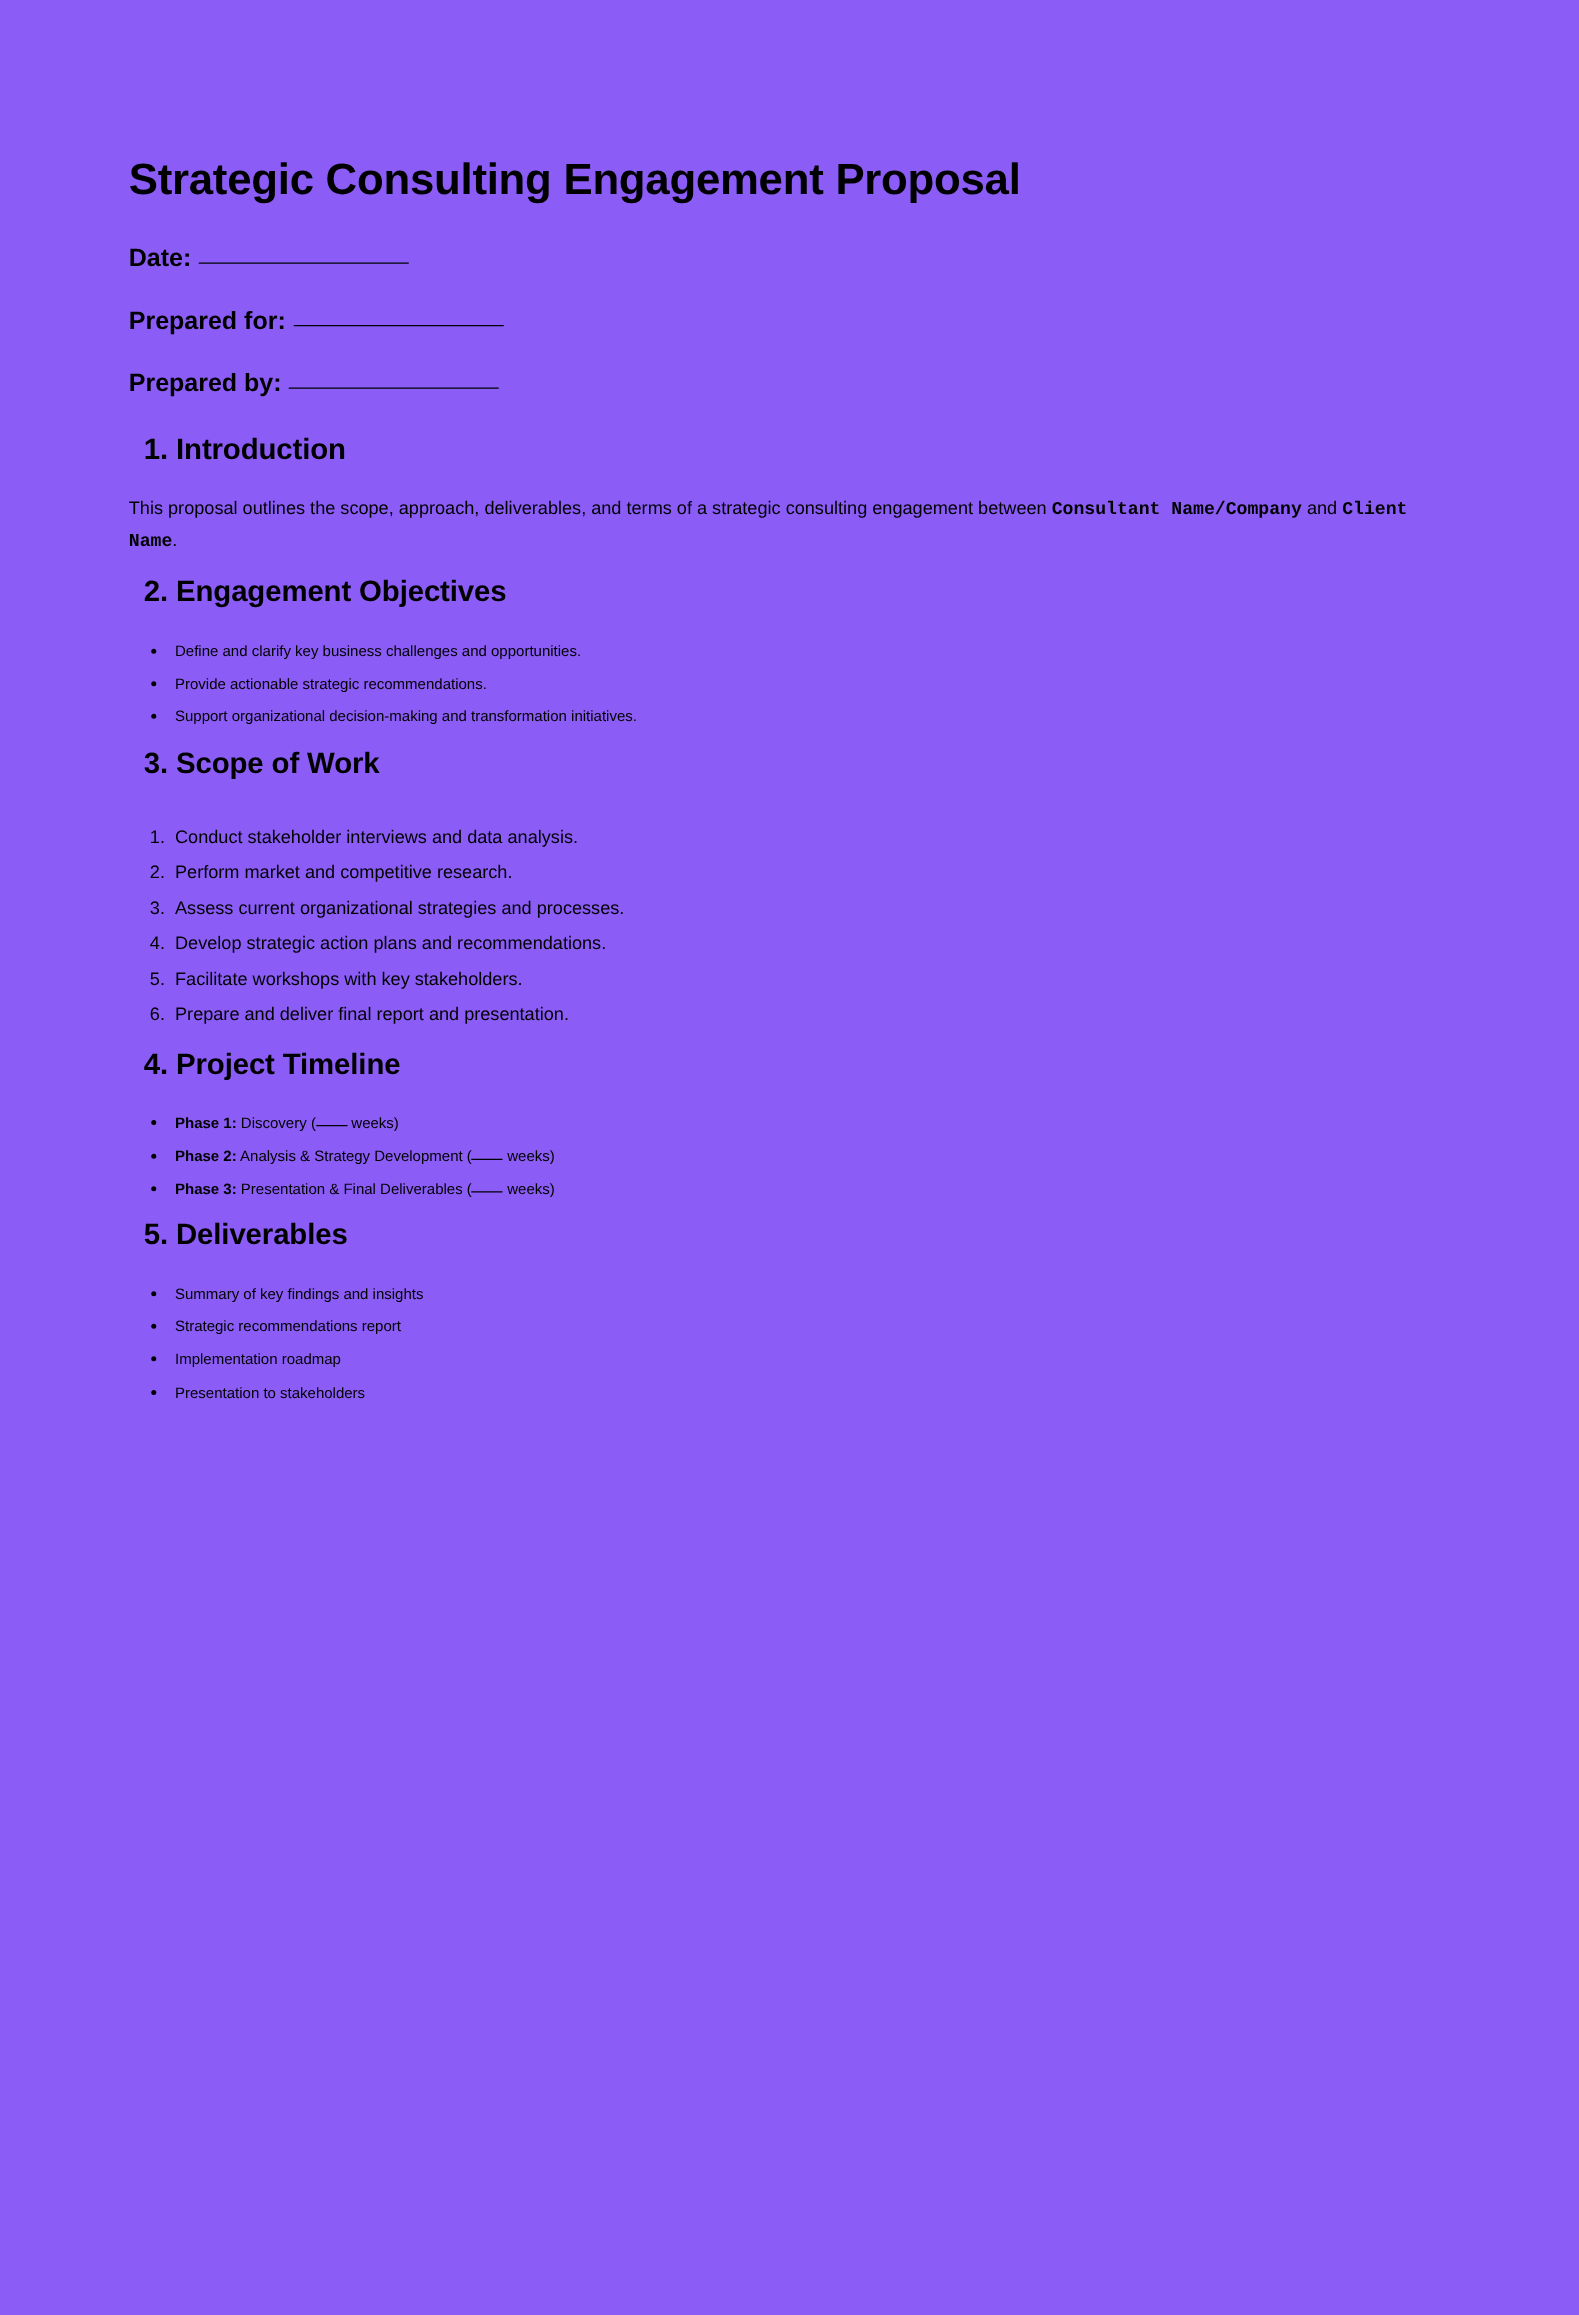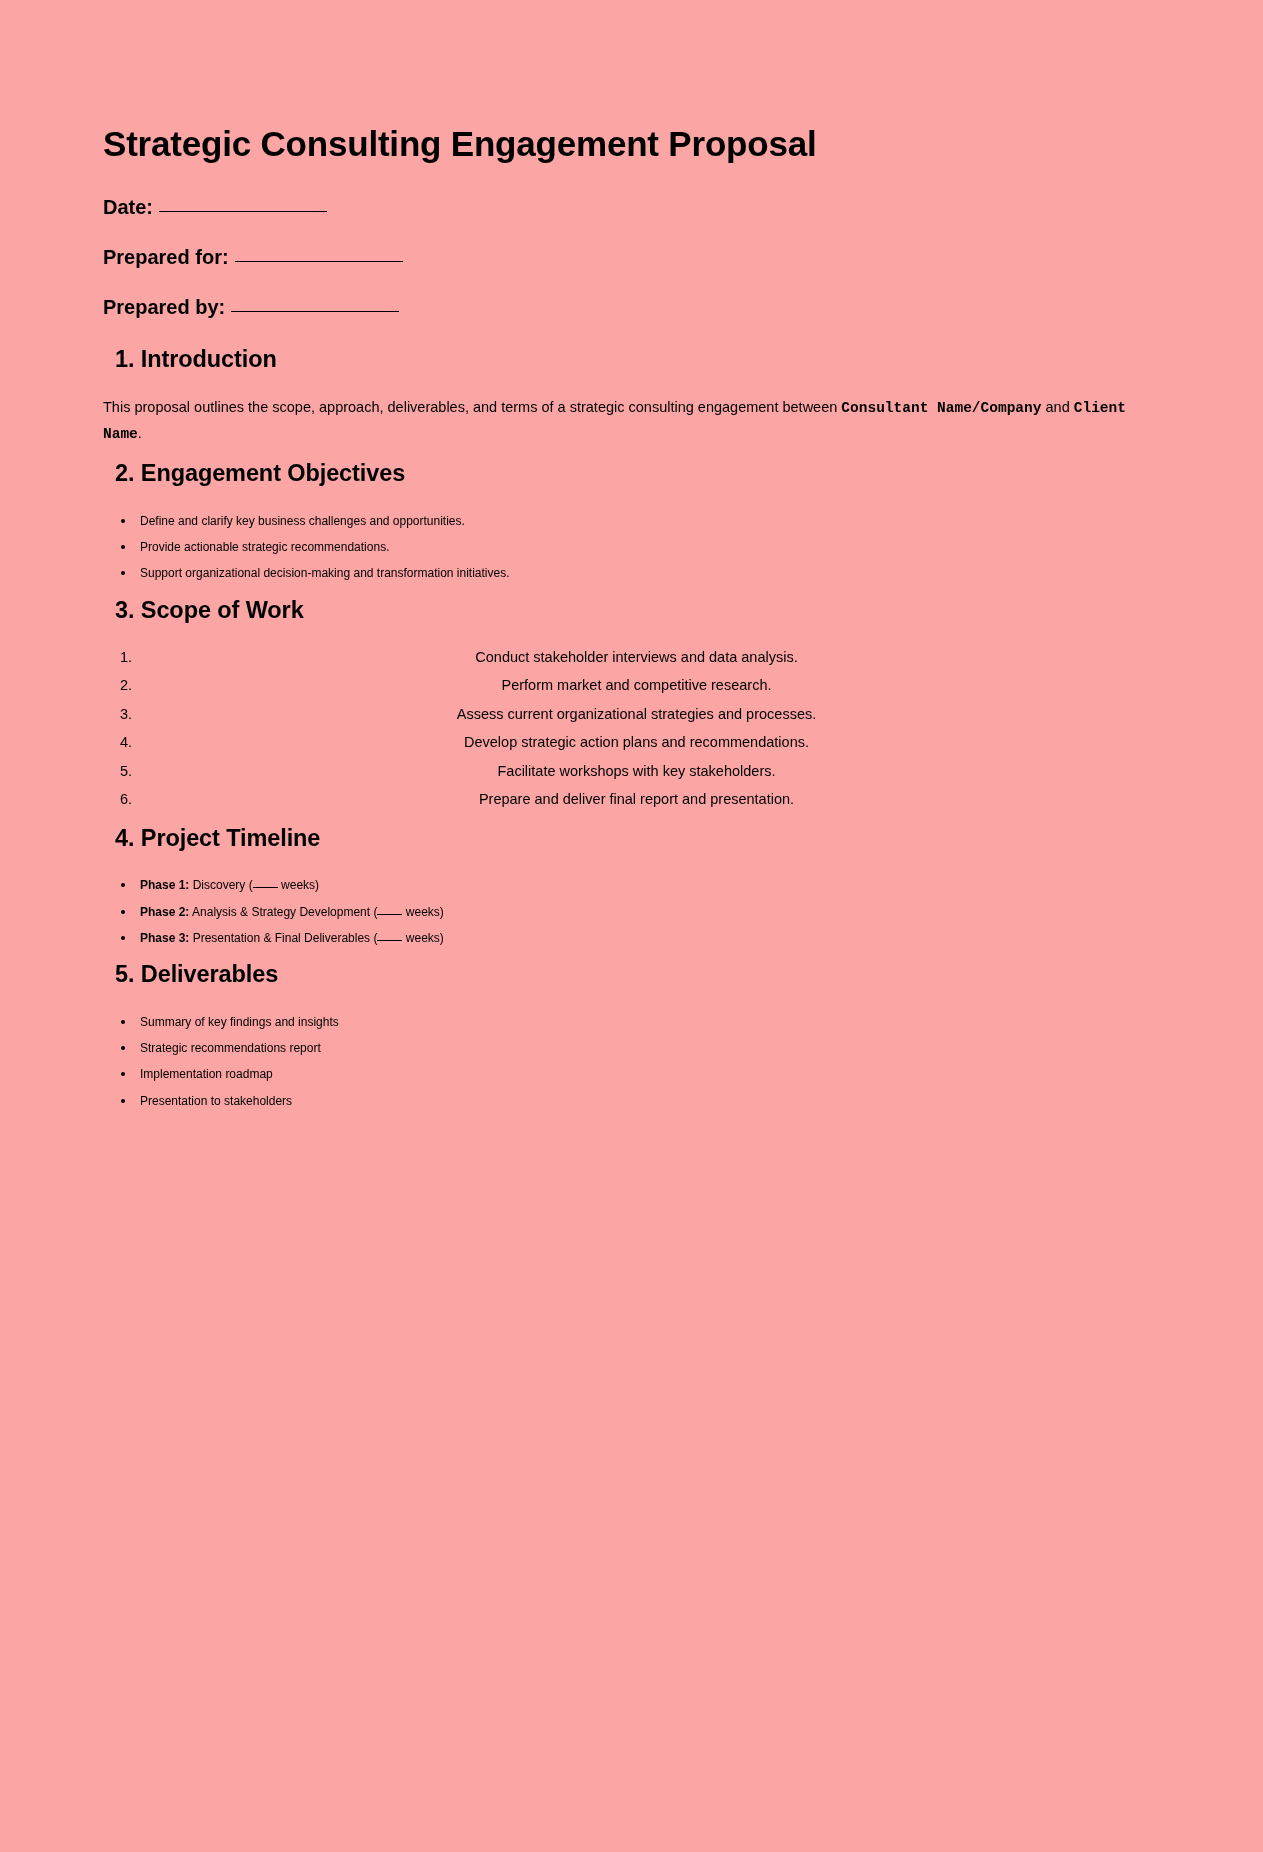--- a/index.html
+++ b/index.html
@@ -10,21 +10,21 @@
   body {
     font-family: "Liberation Sans", "DejaVu Sans", sans-serif;
     color: #000000;
     -webkit-font-smoothing: antialiased;
   }
 
   .page {
     position: relative;
     width: 1263px;
     height: 1852px;
-    background: #fca5a5;
+    background: #8b5cf6;
     overflow: hidden;
     box-sizing: border-box;
   }
 
   
   .doc-clip {
     position: absolute;
     left: 0;
     top: 0;
     width: 1263px;
@@ -106,24 +106,23 @@
   }
   ul.doc-list li {
     font-size: 12px;
     line-height: 1.62;
     margin: 0 0 5px 0;
     padding-left: 4px;
   }
   ul.doc-list li::marker { font-size: 13px; }
 
   ol.doc-list-num {
-    margin: 22px 0 0 0;
+    margin: 35px 0 0 0;
     padding-left: 33px;
     list-style-type: decimal;
-    text-align: center;
   }
   ol.doc-list-num li {
     font-size: 14.5px;
     line-height: 1.62;
     margin: 0 0 5px 0;
     padding-left: 4px;
   }
 
   .phase-label { font-weight: bold; }
 

